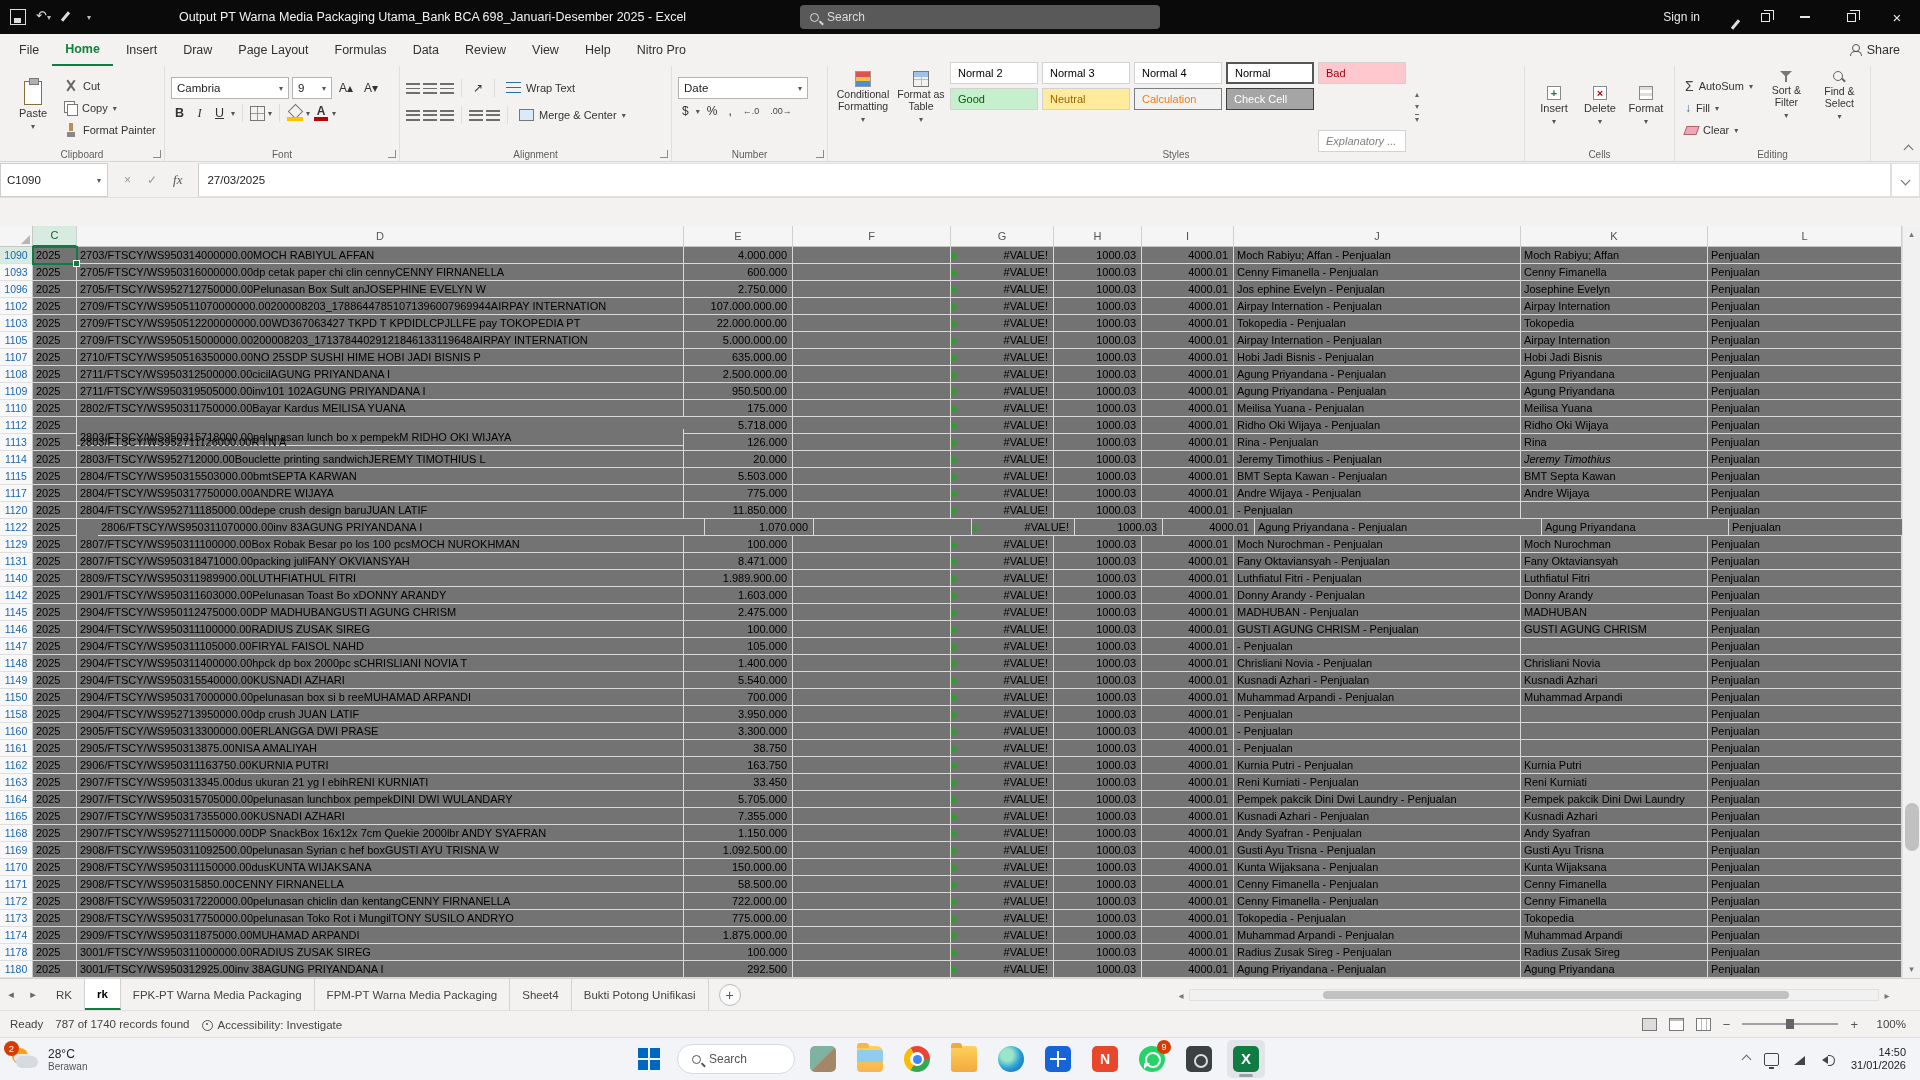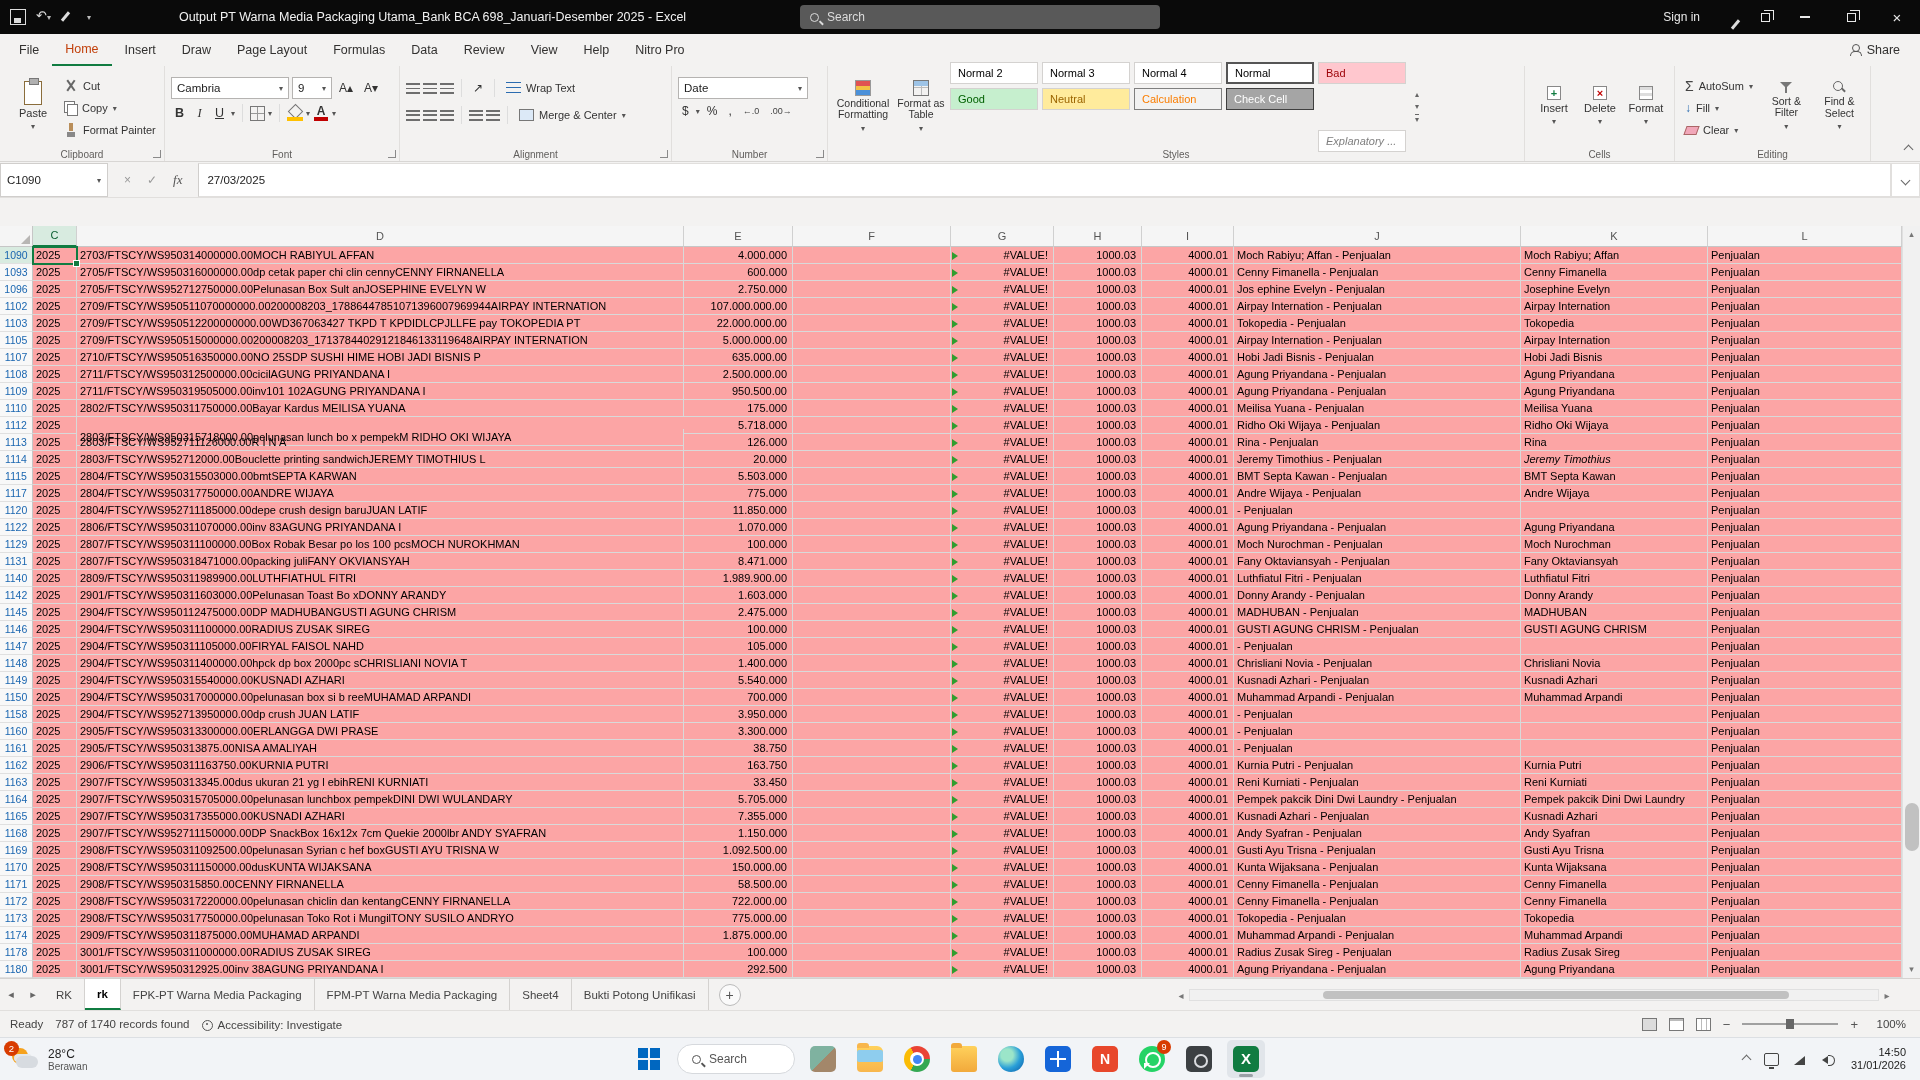--- a/index.html
+++ b/index.html
@@ -27,21 +27,21 @@
   .winbtn { width:46px; height:100%; display:flex; align-items:center; justify-content:center; color:#e8e8e8; }
   .ic-min { width:10px; height:1.5px; background:#e8e8e8; display:inline-block; }
   .ic-rest { width:9px; height:9px; border:1.2px solid #e8e8e8; position:relative; display:inline-block; }
   .ic-rest::after { content:''; position:absolute; left:2px; top:-4px; width:9px; height:9px; border-top:1.2px solid #e8e8e8; border-right:1.2px solid #e8e8e8; }
   .ic-close { font-size:15px; line-height:15px; }
 
   
   .menurow { position:absolute; top:34px; left:0; width:1920px; height:32px; background:#f3f2f1; display:flex; align-items:stretch; }
   #menu-tabs { display:flex; align-items:stretch; margin-left:6px; }
   .mtab { padding:0 13px; font-size:12.5px; color:#323130; display:flex; align-items:center; }
-  .mtab.active { border-bottom:2.5px solid #107C41; font-weight:normal; color:#c2410c; }
+  .mtab.active { border-bottom:2.5px solid #107C41; font-weight:bold; color:#15803d; }
   .share-btn { margin-left:auto; margin-right:20px; display:flex; align-items:center; gap:6px; font-size:12.5px; color:#323130; }
   .ic-share { width:12px; height:12px; position:relative; display:inline-block; }
   .ic-share::before { content:''; position:absolute; left:3px; top:0; width:6px; height:6px; border-radius:50%; border:1.3px solid #555; }
   .ic-share::after { content:''; position:absolute; left:1px; bottom:0; width:10px; height:4px; border:1.3px solid #555; border-bottom:none; border-radius:5px 5px 0 0; }
 
   
   .ribbon { position:absolute; top:66px; left:0; width:1920px; height:96px; background:#f3f2f1; border-bottom:1px solid #d8d6d4; display:flex; }
   .rgroup { position:relative; height:95px; border-right:1px solid #e1dfdd; padding:5px 4px 18px 6px; display:flex; flex:none; }
   .rg-label { position:absolute; left:0; right:0; bottom:1px; text-align:center; font-size:10px; color:#605e5c; }
   .launcher { position:absolute; right:3px; bottom:3px; width:8px; height:8px; border-right:1px solid #8a8a8a; border-bottom:1px solid #8a8a8a; }
@@ -92,21 +92,21 @@
   .ic-funnel::after { content:''; position:absolute; left:5px; top:5px; width:2px; height:6px; background:#777; }
   .ic-find { width:13px; height:13px; }
   .ic-find::before { content:''; position:absolute; left:0; top:0; width:8px; height:8px; border:1.5px solid #666; border-radius:50%; }
   .ic-find::after { content:''; position:absolute; left:8px; top:8px; width:5px; height:1.5px; background:#666; transform:rotate(45deg); }
   .sg-wrap { display:flex; flex-direction:column; justify-content:center; gap:0; }
   .sg-row { display:flex; gap:4px; margin:2px 0; }
   .sg-cell { width:88px; height:22px; line-height:20px; padding:0 7px; background:#fff; border:1px solid #d4d2d0; font-size:11px; color:#000; overflow:hidden; white-space:nowrap; }
   .sg-cell.sel { border:2px solid #555; line-height:18px; }
   .sg-nav { width:16px; display:flex; flex-direction:column; justify-content:center; align-items:center; gap:3px; color:#666; font-size:8px; margin-left:3px; }
   .sg-nav span:last-child { border-top:1px solid #666; }
-  .bigtwo { width:58px; display:flex; flex-direction:column; align-items:center; justify-content:center; gap:2px; font-size:10.5px; color:#333; text-align:center; line-height:11.5px; }
+  .bigtwo { width:58px; display:flex; flex-direction:column; align-items:center; justify-content:flex-start; gap:2px; font-size:10.5px; color:#333; text-align:center; line-height:11.5px; }
   .ribbon-collapse { position:absolute; right:8px; bottom:4px; }
   .chev { display:inline-block; width:7px; height:7px; border-right:1.5px solid #666; border-bottom:1.5px solid #666; }
   .chev.up { transform:rotate(-135deg); } .chev.down { transform:rotate(45deg); }
 
   
   .formularow { position:absolute; top:163px; left:0; width:1920px; height:35px; background:#f3f2f1; display:flex; align-items:stretch; border-bottom:1px solid #e1dfdd; }
   .namebox { width:108px; background:#fff; border:1px solid #d0cecc; display:flex; align-items:center; justify-content:space-between; padding:0 6px; font-size:11.5px; color:#222; }
   .fbicons { display:flex; align-items:center; gap:16px; padding:0 16px; color:#9a9a9a; font-size:12px; }
   .fx { font-family:"Liberation Serif",serif; font-style:italic; color:#555; font-size:13px; }
   .fvalue { flex:1; background:#fff; border:1px solid #e1dfdd; border-left:1px solid #d0cecc; display:flex; align-items:center; padding-left:8px; font-size:11.5px; color:#222; }
@@ -114,21 +114,21 @@
 
   
   .gapstrip { position:absolute; top:198px; left:0; width:1920px; height:28px; background:#f3f2f1; }
 
   
   .colheaders { position:absolute; top:226px; left:0; width:1902px; height:21px; display:flex; background:#f5f5f5; }
   .corner { width:33px; height:21px; border-right:1px solid #c6c6c6; border-bottom:1px solid #c6c6c6; position:relative; background:#f5f5f5; }
   .corner::after { content:''; position:absolute; right:2px; bottom:2px; border-left:9px solid transparent; border-bottom:9px solid #b8b6b4; }
   .chead { height:21px; line-height:21px; text-align:center; font-size:11px; color:#555; border-right:1px solid #d0d0d0; border-bottom:1px solid #c6c6c6; background:#f5f5f5; flex:none; }
   .chead.hl { background:#d8ebe0; color:#0c5f32; border-bottom:2px solid #107C41; line-height:19px; }
-  #grid-rows { position:absolute; top:247px; left:0; width:1902px; height:731px; background:#fca5a5; }
+  #grid-rows { position:absolute; top:247px; left:0; width:1902px; height:731px; background:#737373; }
   .grow { display:flex; height:17px; }
   .rhead { width:33px; height:17px; flex:none; text-align:center; font-size:10.5px; line-height:17px; color:#1a66b0; background:#f8f8f8; border-right:1px solid #c6c6c6; border-bottom:1px solid #e0e0e0; }
   .rhead.hl { background:#d8ebe0; }
   .gcell { flex:none; height:17px; font-size:11px; line-height:16px; padding:0 3px; color:#000; border-right:1px solid #d9d9d9; border-bottom:1px solid #d9d9d9; overflow:hidden; white-space:nowrap; position:relative; }
   .gcell.ar { text-align:right; padding-right:5px; }
   .gcell.err::before { content:''; position:absolute; left:1px; top:5px; border-left:6px solid #2F9E2F; border-top:4px solid transparent; border-bottom:4px solid transparent; }
   .selbox { position:absolute; left:32px; top:-1px; width:46px; height:19px; border:2px solid #107C41; pointer-events:none; z-index:5; }
   .selbox::after { content:''; position:absolute; right:-4px; bottom:-4px; width:5px; height:5px; background:#107C41; border:1px solid #fff; }
 
   
@@ -713,21 +713,21 @@
         <div class="gcell ar err" style="width: 103px;">#VALUE!</div>
         <div class="gcell ar" style="width: 88px;">1000.03</div>
         <div class="gcell ar" style="width: 92px;">4000.01</div>
         <div class="gcell" style="width: 287px;">- Penjualan</div>
         <div class="gcell" style="width: 187px;"></div>
         <div class="gcell" style="width: 194px;">Penjualan</div>
       </div>
       <div class="grow">
         <div class="rhead">1122</div>
         <div class="gcell" style="width: 44px;">2025</div>
-        <div class="gcell" style="width: 607px;">2806/FTSCY/WS950311070000.00inv 83AGUNG PRIYANDANA I</div>
+        <div class="gcell" style="width: 607px; margin-left: 21px;">2806/FTSCY/WS950311070000.00inv 83AGUNG PRIYANDANA I</div>
         <div class="gcell ar" style="width: 109px;">1.070.000</div>
         <div class="gcell" style="width: 158px;"></div>
         <div class="gcell ar err" style="width: 103px;">#VALUE!</div>
         <div class="gcell ar" style="width: 88px;">1000.03</div>
         <div class="gcell ar" style="width: 92px;">4000.01</div>
         <div class="gcell" style="width: 287px;">Agung Priyandana - Penjualan</div>
         <div class="gcell" style="width: 187px;">Agung Priyandana</div>
         <div class="gcell" style="width: 194px;">Penjualan</div>
       </div>
       <div class="grow">

